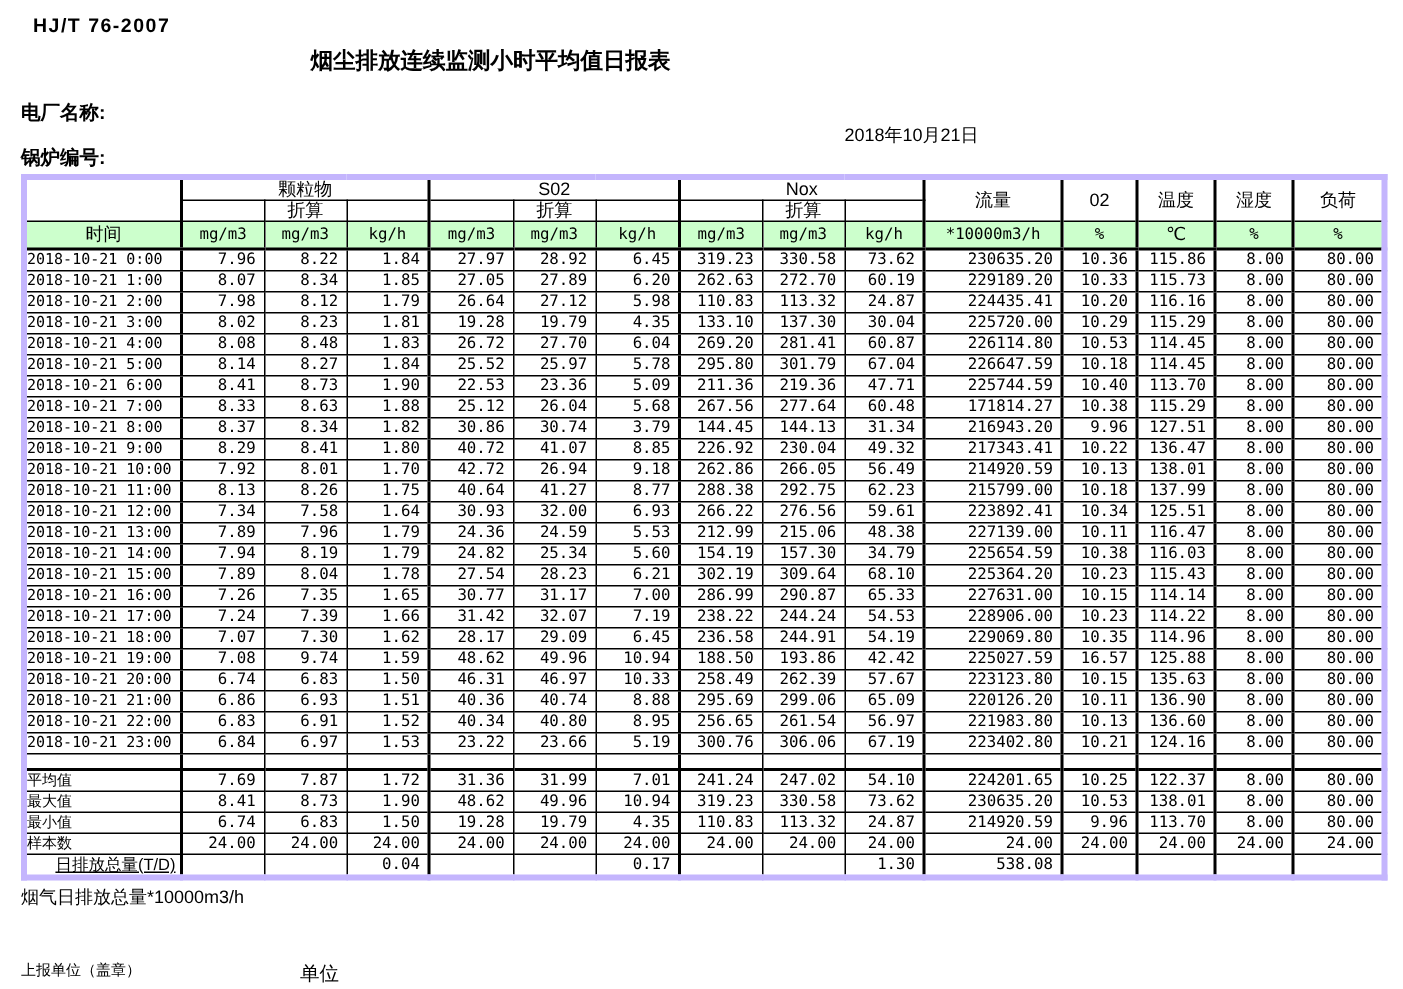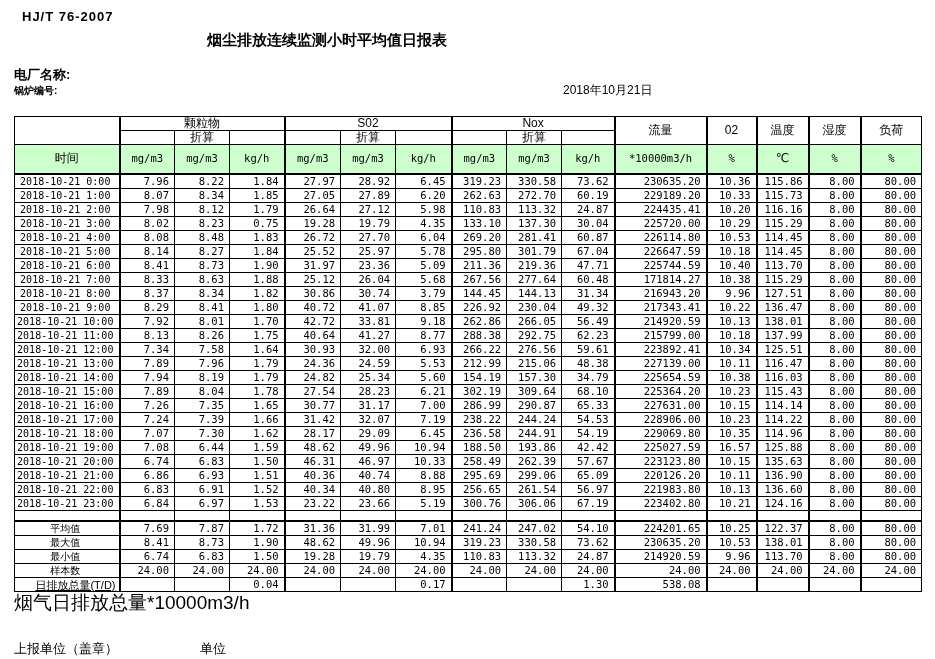--- a/index.html
+++ b/index.html
@@ -5,47 +5,47 @@
   * { margin:0; padding:0; box-sizing:border-box; }
   html,body { background:#fff; }
   body {
     width:935px; height:659px; position:relative; overflow:hidden;
     font-family:"Liberation Sans","DejaVu Sans",sans-serif; color:#000;
   }
   .abs { position:absolute; white-space:nowrap; }
   .std-code   { left:22px;  top:9px;  font-size:13px; font-weight:bold; letter-spacing:1px; }
   .doc-title  { left:207px; top:31px; font-size:15px; font-weight:bold;text-align:center; }
   .plant-lbl  { left:14px;  top:66px; font-size:13px; font-weight:bold; }
-  .boiler-lbl { left:14px;  top:84px; font-size:10px; font-weight:bold;text-align:center; }
+  .boiler-lbl { left:14px;  top:96px; font-size:13px; font-weight:bold;text-align:center; }
   .rep-date   { left:563px; top:82px; font-size:12px; }
   .tbl-wrap   { left:14px;  top:116px; }
 
-  table { border-collapse:collapse; table-layout:fixed; width:907px; border:1px solid #c4b5fd; }
+  table { border-collapse:collapse; table-layout:fixed; width:907px; border:4px solid #c4b5fd; }
   td {
     border:1px solid #000; height:14px; line-height:13px; overflow:hidden; white-space:nowrap;
     font-family:"DejaVu Sans Mono","Liberation Mono",monospace; font-size:10.5px;
     text-align:right; padding:0 5px 0 0; vertical-align:middle;
   }
   .cn { font-family:"Liberation Sans","DejaVu Sans",sans-serif; font-size:12px; }
   .c  { text-align:center; padding:0; }
   .tl { border-left-width:2px; }
   tr.h td { height:14px; }
-  tr.unit td { background:#ccffcc; border-bottom-width:2px; height:29px; }
+  tr.unit td { background:#ccffcc; border-bottom-width:2px; height:18px; }
   tr.spacer td { height:11px; }
   tr.sumfirst td { border-top-width:2px; }
-  td.time { text-align:center; padding-right:3px; font-size:10px; }
+  td.time { text-align:left; padding-right:3px; font-size:10px; }
   td.num  { text-align:right; }
   td.dl   { position:relative; overflow:visible; }
   .dlspan {
     position:absolute; right:3px; top:0; line-height:14px; white-space:nowrap;
     font-size:11px; text-decoration:underline;
     font-family:"Liberation Sans","DejaVu Sans",sans-serif;
   }
-  .foot-flow  { left:14px;  top:590px; font-size:19px; }
-  .foot-org   { left:14px;  top:640px; font-size:13px; }
+  .foot-flow  { left:14px;  top:590px; font-size:12px; }
+  .foot-org   { left:14px;  top:640px; font-size:10px; }
   .foot-unit  { left:200px; top:640px; font-size:13px; }
 </style>
 </head>
 <body>
 
 <div class="abs std-code">HJ/T  76-2007</div>
 <div class="abs doc-title">烟尘排放连续监测小时平均值日报表</div>
 <div class="abs plant-lbl">电厂名称:</div>
 <div class="abs boiler-lbl">锅炉编号:</div>
 <div class="abs rep-date">2018年10月21日</div>
@@ -159,21 +159,21 @@
           <td class="tl num">224435.41</td>
           <td class="tl num">10.20</td>
           <td class="tl num">116.16</td>
           <td class="tl num">8.00</td>
           <td class="tl num">80.00</td>
         </tr>
         <tr>
           <td class="time">2018-10-21 3:00</td>
           <td class="tl num">8.02</td>
           <td class="num">8.23</td>
-          <td class="num">0.75</td>
+          <td class="num">1.81</td>
           <td class="tl num">19.28</td>
           <td class="num">19.79</td>
           <td class="num">4.35</td>
           <td class="tl num">133.10</td>
           <td class="num">137.30</td>
           <td class="num">30.04</td>
           <td class="tl num">225720.00</td>
           <td class="tl num">10.29</td>
           <td class="tl num">115.29</td>
           <td class="tl num">8.00</td>
@@ -211,21 +211,21 @@
           <td class="tl num">10.18</td>
           <td class="tl num">114.45</td>
           <td class="tl num">8.00</td>
           <td class="tl num">80.00</td>
         </tr>
         <tr>
           <td class="time">2018-10-21 6:00</td>
           <td class="tl num">8.41</td>
           <td class="num">8.73</td>
           <td class="num">1.90</td>
-          <td class="tl num">31.97</td>
+          <td class="tl num">22.53</td>
           <td class="num">23.36</td>
           <td class="num">5.09</td>
           <td class="tl num">211.36</td>
           <td class="num">219.36</td>
           <td class="num">47.71</td>
           <td class="tl num">225744.59</td>
           <td class="tl num">10.40</td>
           <td class="tl num">113.70</td>
           <td class="tl num">8.00</td>
           <td class="tl num">80.00</td>
@@ -280,21 +280,21 @@
           <td class="tl num">136.47</td>
           <td class="tl num">8.00</td>
           <td class="tl num">80.00</td>
         </tr>
         <tr>
           <td class="time">2018-10-21 10:00</td>
           <td class="tl num">7.92</td>
           <td class="num">8.01</td>
           <td class="num">1.70</td>
           <td class="tl num">42.72</td>
-          <td class="num">33.81</td>
+          <td class="num">26.94</td>
           <td class="num">9.18</td>
           <td class="tl num">262.86</td>
           <td class="num">266.05</td>
           <td class="num">56.49</td>
           <td class="tl num">214920.59</td>
           <td class="tl num">10.13</td>
           <td class="tl num">138.01</td>
           <td class="tl num">8.00</td>
           <td class="tl num">80.00</td>
         </tr>
@@ -430,21 +430,21 @@
           <td class="num">54.19</td>
           <td class="tl num">229069.80</td>
           <td class="tl num">10.35</td>
           <td class="tl num">114.96</td>
           <td class="tl num">8.00</td>
           <td class="tl num">80.00</td>
         </tr>
         <tr>
           <td class="time">2018-10-21 19:00</td>
           <td class="tl num">7.08</td>
-          <td class="num">6.44</td>
+          <td class="num">9.74</td>
           <td class="num">1.59</td>
           <td class="tl num">48.62</td>
           <td class="num">49.96</td>
           <td class="num">10.94</td>
           <td class="tl num">188.50</td>
           <td class="num">193.86</td>
           <td class="num">42.42</td>
           <td class="tl num">225027.59</td>
           <td class="tl num">16.57</td>
           <td class="tl num">125.88</td>

